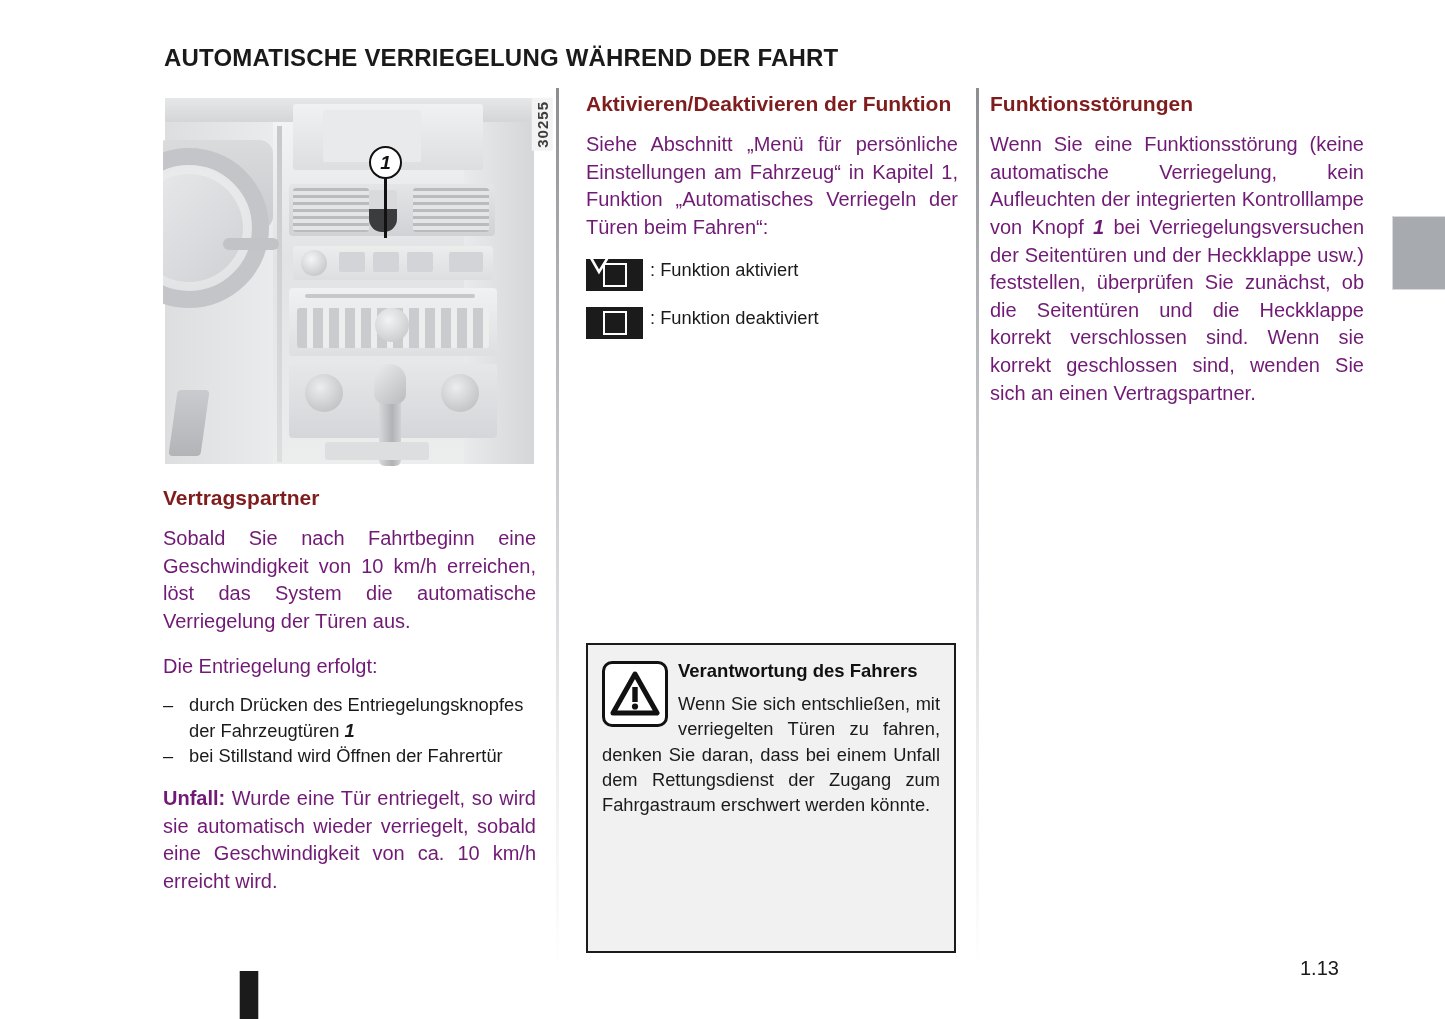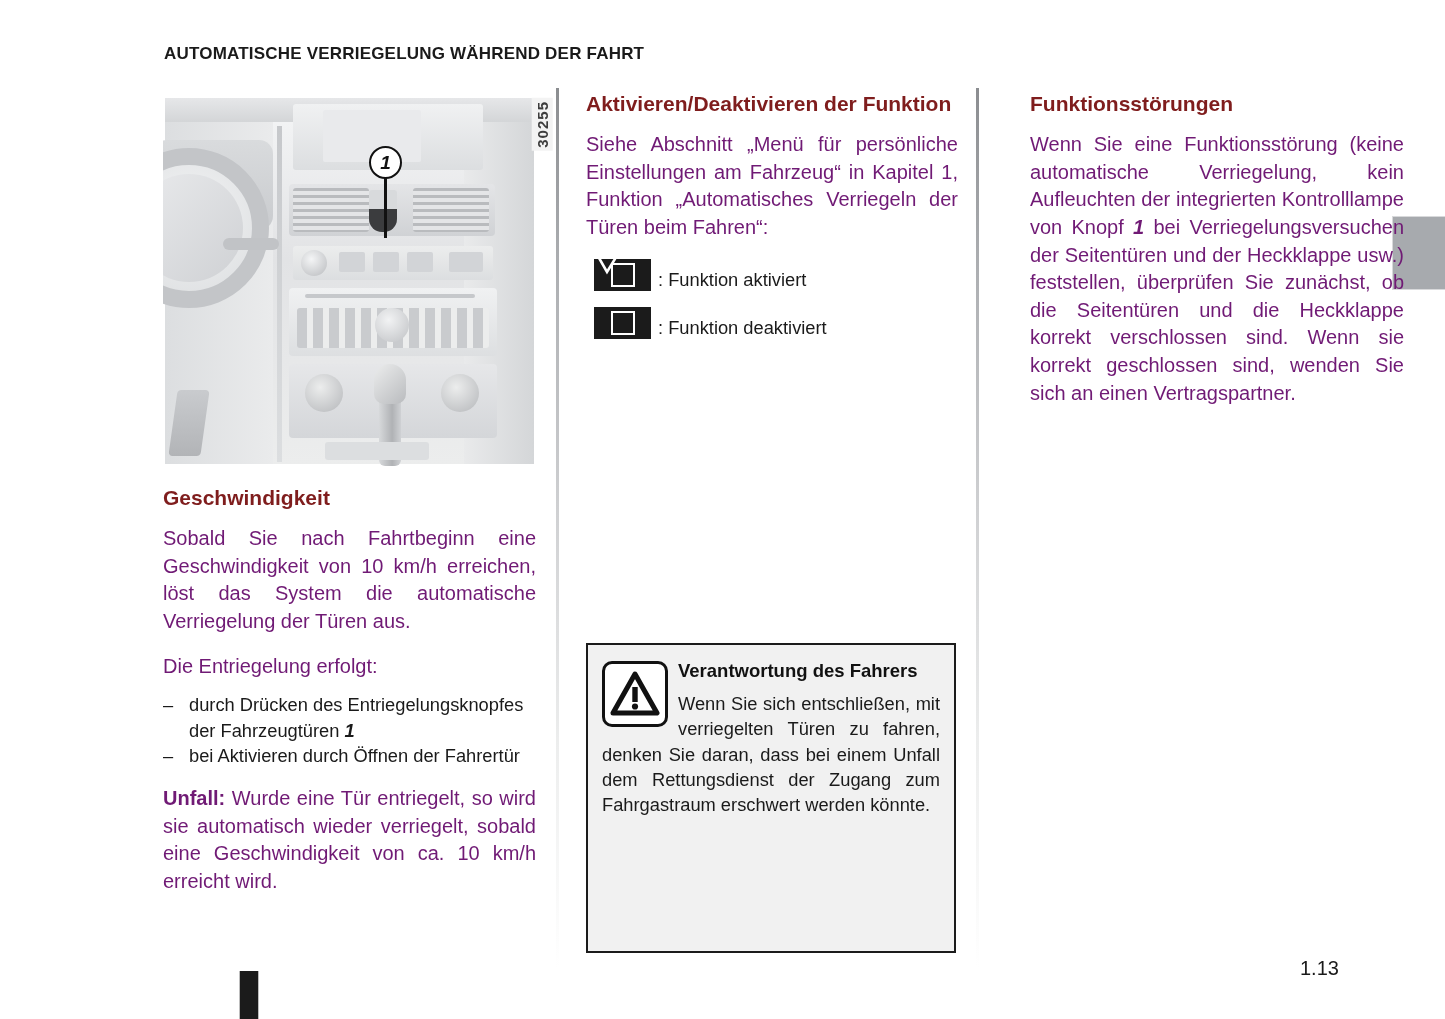--- a/index.html
+++ b/index.html
@@ -12,21 +12,21 @@
     color: #111111;
     position: relative;
     overflow: hidden;
   }
 
   
   .page-title {
     position: absolute;
     left: 164px;
     top: 44px;
-    font-size: 17px;
+    font-size: 24px;
     font-weight: bold;
     letter-spacing: 0.2px;
     color: #1a1a1a;
     white-space: nowrap;
   }
 
   .side-tab {
     position: absolute;
     left: 1392px;
     top: 216px;
@@ -70,21 +70,21 @@
   .divider.one { left: 556px; }
   .divider.two { left: 976px; }
 
   
   .col {
     position: absolute;
     top: 90px;
   }
   .col-left   { left: 163px; width: 373px; }
   .col-mid    { left: 586px; width: 372px; }
-  .col-right  { left: 1030px; width: 374px; }
+  .col-right  { left: 990px; width: 374px; }
 
   
   h2.sec-head {
     margin: 0 0 14px 0;
     font-size: 21px;
     font-weight: bold;
     line-height: 1.3;
     color: #7f1d1d;
   }
   p.body {
@@ -289,23 +289,22 @@
     z-index: 5;
   }
   .callout-line {
     position: absolute; left: 221px; top: 86px;
     width: 2.5px; height: 60px; background: #111111; z-index: 4;
   }
 
   
   .legend-row {
     display: flex;
-    align-items: flex-end;
+    align-items: flex-start;
     margin-bottom: 16px;
-    margin-left: 8px;
   }
   .legend-chip {
     width: 57px; height: 32px;
     background: #1b1b1b;
     display: flex; align-items: center; justify-content: center;
     flex: 0 0 auto;
     position: relative;
   }
   .chip-box {
     width: 24px; height: 24px;
@@ -414,32 +413,32 @@
         <div class="gear-knob"></div>
         <div class="tray"></div>
       </div>
 
       <div class="callout-line"></div>
       <div class="callout-circle">1</div>
     </div>
     <div class="fig-code">30255</div>
   </div>
 
-  <h2 class="sec-head">Geschwindigkeit</h2>
+  <h2 class="sec-head">Vertragspartner</h2>
 
   <p class="body">Sobald Sie nach Fahrtbeginn eine Geschwindigkeit von 10 km/h erreichen, löst das System die automatische Verriegelung der Türen aus.</p>
 
   <p class="body tight nojust">Die Entriegelung erfolgt:</p>
 
   <ul class="dash">
     <li>
       <span class="dash-mark">–</span><span>durch Drücken des Entriegelungsknopfes der Fahrzeugtüren </span><b class="num">1</b>
     </li>
     <li>
-      <span class="dash-mark">–</span><span>bei Aktivieren durch Öffnen der Fahrertür</span>
+      <span class="dash-mark">–</span><span>bei Stillstand wird Öffnen der Fahrertür</span>
     </li>
   </ul>
 
   <p class="body last"><strong class="lead">Unfall:</strong><span> Wurde eine Tür entriegelt, so wird sie automatisch wieder verriegelt, sobald eine Geschwindigkeit von ca. 10 km/h erreicht wird.</span></p>
 </div>
 
 <div class="col col-mid">
   <h2 class="sec-head">Aktivieren/Deaktivieren der Funktion</h2>
 
   <p class="body">Siehe Abschnitt „Menü für persönliche Einstellungen am Fahrzeug“ in Kapitel 1, Funktion „Automatisches Verriegeln der Türen beim Fahren“:</p>

